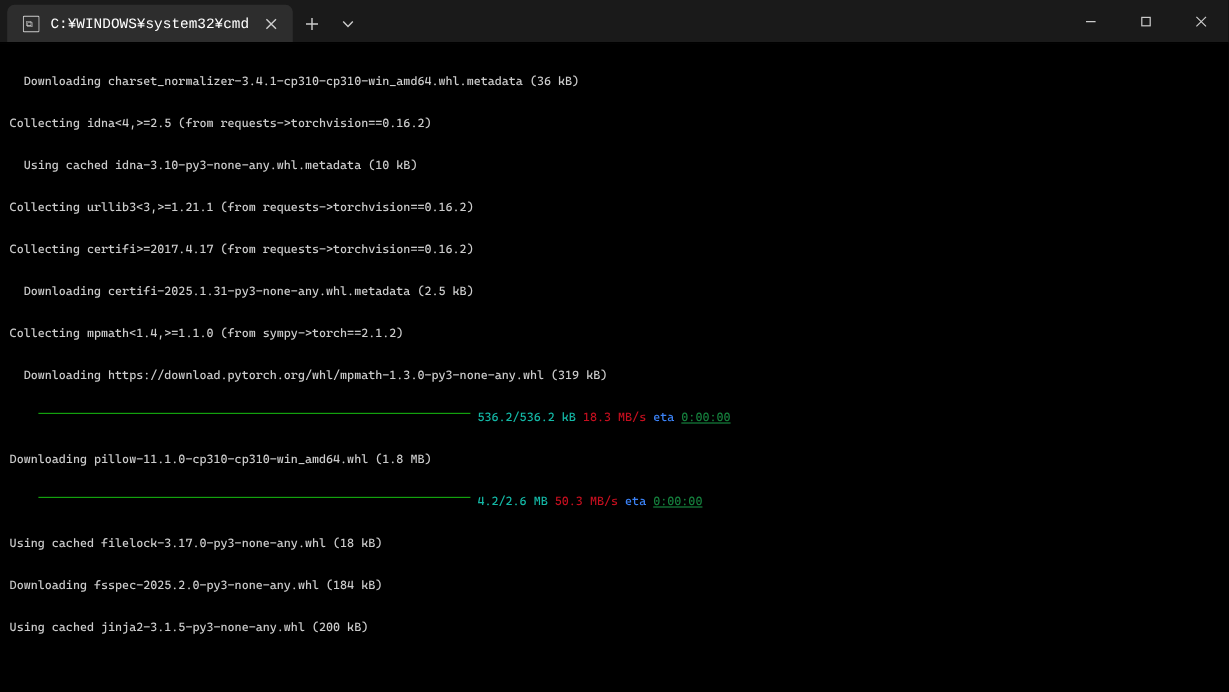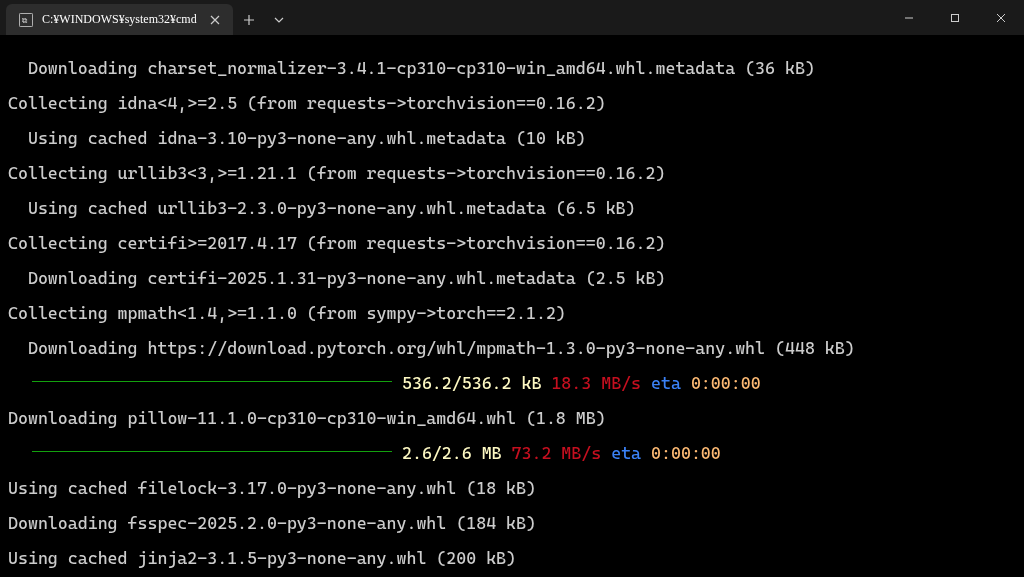--- a/index.html
+++ b/index.html
@@ -30,21 +30,21 @@
     position: relative;
   }
   .tab-icon {
     width: 16px; height: 16px;
     display: inline-flex; align-items: center; justify-content: center;
     color: #cccccc;
   }
   .tab-title {
     flex: 1;
     font-size: 12px;
-    font-family: Liberation Serif, serif;
+    font-family: Liberation Mono, monospace;
     color: #ffffff;
     white-space: nowrap;
     overflow: hidden;
     text-overflow: ellipsis;
   }
   .tab-close {
     width: 20px; height: 20px;
     display: inline-flex; align-items: center; justify-content: center;
     border-radius: 3px;
     color: #cccccc;
@@ -72,33 +72,33 @@
   .win-btn {
     width: 46px;
     display: inline-flex; align-items: center; justify-content: center;
     color: #cccccc;
     cursor: pointer;
   }
 
   
   .terminal {
     padding: 6px 8px;
-    font-size: 17px;
+    font-size: 10px;
     line-height: 17.5px;
     white-space: pre;
     font-family: Consolas, "Cascadia Mono", monospace;
     color: #cccccc;
     height: calc(577px - 36px);
     overflow: hidden;
     background: #000;
   }
   .line { white-space: pre; }
-  .green { color: #fef9c3; margin-top: 36px; }
+  .green { color: #14b8a6; margin-top: 36px; }
   .red { color: #c50f1f; text-align: right; }
-  .cyan { color: #fdba74; }
+  .cyan { color: #15803d; text-decoration: underline; }
   .white { color: #3b82f6; }
   .bar-pad { width: 24px; display:inline-block; }
   .progress-bar {
     display: inline-block;
     height: 1px;
     border-top: 1px solid #13a10e;
     vertical-align: middle;
     width: 360px;
     position: relative;
     top: -3px;
@@ -153,28 +153,27 @@
         </svg>
     </div>
   </div>
 </div>
 
 <div class="terminal">
 <div class="line">  Downloading charset_normalizer-3.4.1-cp310-cp310-win_amd64.whl.metadata (36 kB)</div>
 <div class="line">Collecting idna&lt;4,&gt;=2.5 (from requests-&gt;torchvision==0.16.2)</div>
 <div class="line">  Using cached idna-3.10-py3-none-any.whl.metadata (10 kB)</div>
 <div class="line">Collecting urllib3&lt;3,&gt;=1.21.1 (from requests-&gt;torchvision==0.16.2)</div>
-<div class="line">  Using cached urllib3-2.3.0-py3-none-any.whl.metadata (6.5 kB)</div>
 <div class="line">Collecting certifi&gt;=2017.4.17 (from requests-&gt;torchvision==0.16.2)</div>
 <div class="line">  Downloading certifi-2025.1.31-py3-none-any.whl.metadata (2.5 kB)</div>
 <div class="line">Collecting mpmath&lt;1.4,&gt;=1.1.0 (from sympy-&gt;torch==2.1.2)</div>
-<div class="line">  Downloading https://download.pytorch.org/whl/mpmath-1.3.0-py3-none-any.whl (448 kB)</div>
+<div class="line">  Downloading https://download.pytorch.org/whl/mpmath-1.3.0-py3-none-any.whl (319 kB)</div>
 <div class="line"><span class="bar-pad"> </span><span class="progress-bar"></span> <span class="green">536.2/536.2 kB</span> <span class="red">18.3 MB/s</span> <span class="white">eta</span> <span class="cyan">0:00:00</span></div>
 <div class="line">Downloading pillow-11.1.0-cp310-cp310-win_amd64.whl (1.8 MB)</div>
-<div class="line"><span class="bar-pad"> </span><span class="progress-bar"></span> <span class="green">2.6/2.6 MB</span> <span class="red">73.2 MB/s</span> <span class="white">eta</span> <span class="cyan">0:00:00</span></div>
+<div class="line"><span class="bar-pad"> </span><span class="progress-bar"></span> <span class="green">4.2/2.6 MB</span> <span class="red">50.3 MB/s</span> <span class="white">eta</span> <span class="cyan">0:00:00</span></div>
 <div class="line">Using cached filelock-3.17.0-py3-none-any.whl (18 kB)</div>
 <div class="line">Downloading fsspec-2025.2.0-py3-none-any.whl (184 kB)</div>
 <div class="line">Using cached jinja2-3.1.5-py3-none-any.whl (200 kB)</div>
 
 
 
 
 
 
 

